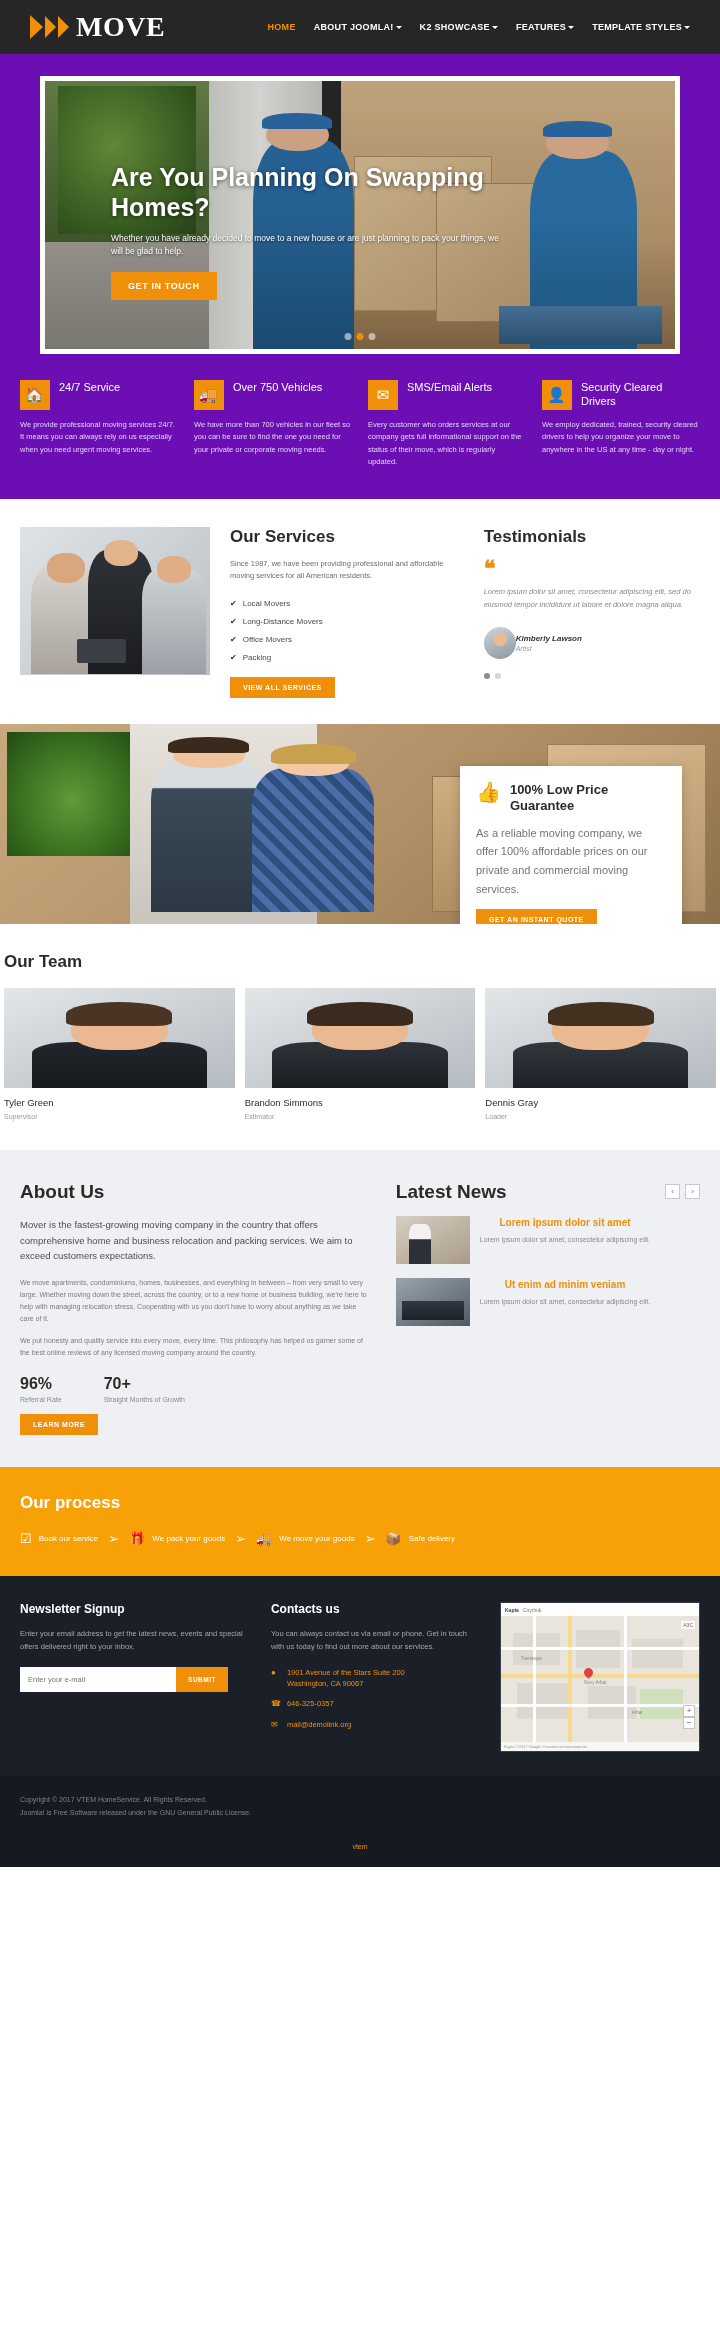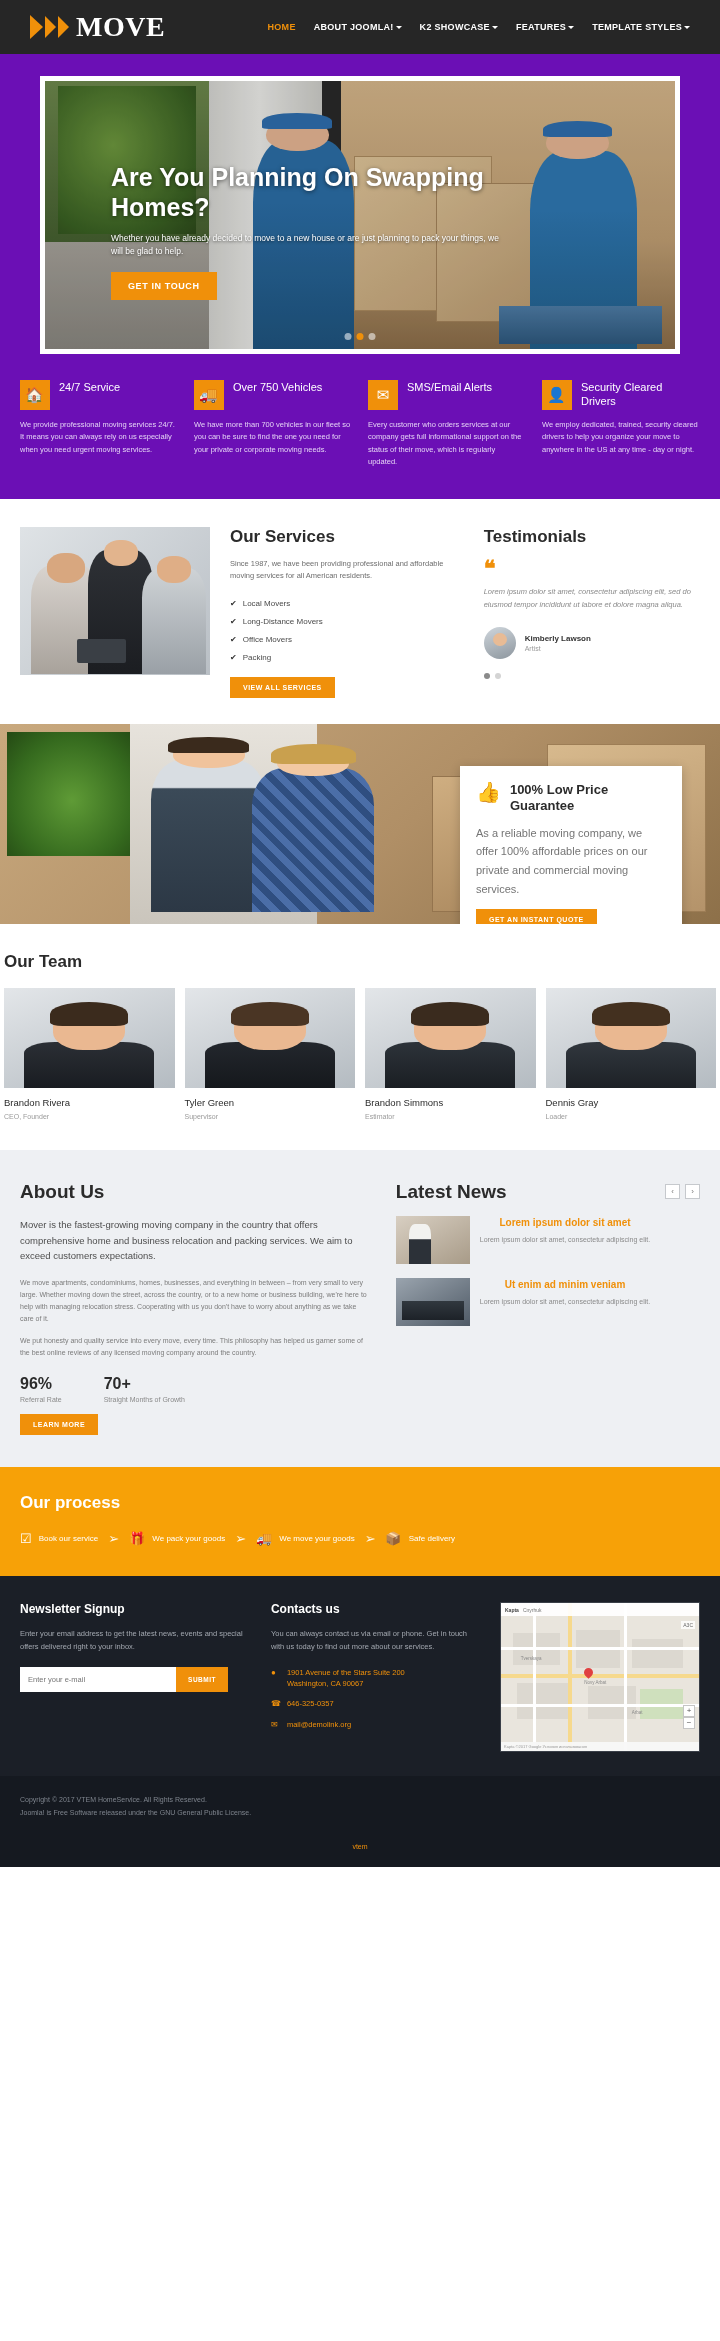--- a/index.html
+++ b/index.html
@@ -191,21 +191,21 @@
   .tick { color: #333; font-size: 8px; }
   .btn-sm {
     display: inline-block;
     background: #f0900a; color: #fff;
     font-size: 7px; font-weight: bold; letter-spacing: 0.5px;
     padding: 7px 13px; border: none; cursor: pointer;
     margin-top: 11px;
   }
   .quote-mark { color: #f0900a; font-size: 22px; font-weight: bold; line-height: 1; }
   .testi-text { font-size: 7.5px; line-height: 1.75; color: #8a8a8a; font-style: italic; margin-top: 5px; }
-  .testi-author { display: flex; align-items: center; gap: 9px; margin-top: 16px; }
+  .testi-author { display: flex; align-items: center; margin-top: 16px; font-style: italic; }
   .testi-ava {
     width: 32px; height: 32px; border-radius: 50%;
     background: linear-gradient(160deg,#cfd6dc,#8d969e);
     position: relative; overflow: hidden; flex-shrink: 0;
   }
   .testi-ava::after {
     content:''; position:absolute; left:28%; top:18%; width:44%; height:42%;
     background:#e8bb95; border-radius:50%;
   }
   .testi-name { font-size: 8px; font-weight: bold; color: #333; }
@@ -539,29 +539,20 @@
     <div class="price-body">As a reliable moving company, we offer 100% affordable prices on our private and commercial moving services.</div>
     <button class="btn-sm">GET AN INSTANT QUOTE</button>
   </div>
 </div>
 
 <div class="team">
   <div class="sec-h2">Our Team</div>
   <div class="team-grid">
     <div class="member">
       <div class="member-photo">
-          <div class="mb-body"></div>
-          <div class="mb-head"></div>
-          <div class="mb-hair"></div>
-        </div>
-      <div class="member-name">Brandon Rivera</div>
-      <div class="member-role">CEO, Founder</div>
-    </div>
-    <div class="member">
-      <div class="member-photo">
           <div class="mb-body" style="background:linear-gradient(180deg,#23272d,#15181c)"></div>
           <div class="mb-head"></div>
           <div class="mb-hair" style="background:#4a3524"></div>
         </div>
       <div class="member-name">Tyler Green</div>
       <div class="member-role">Supervisor</div>
     </div>
     <div class="member">
       <div class="member-photo">
           <div class="mb-body" style="background:linear-gradient(180deg,#2d333a,#1a1e23)"></div>

